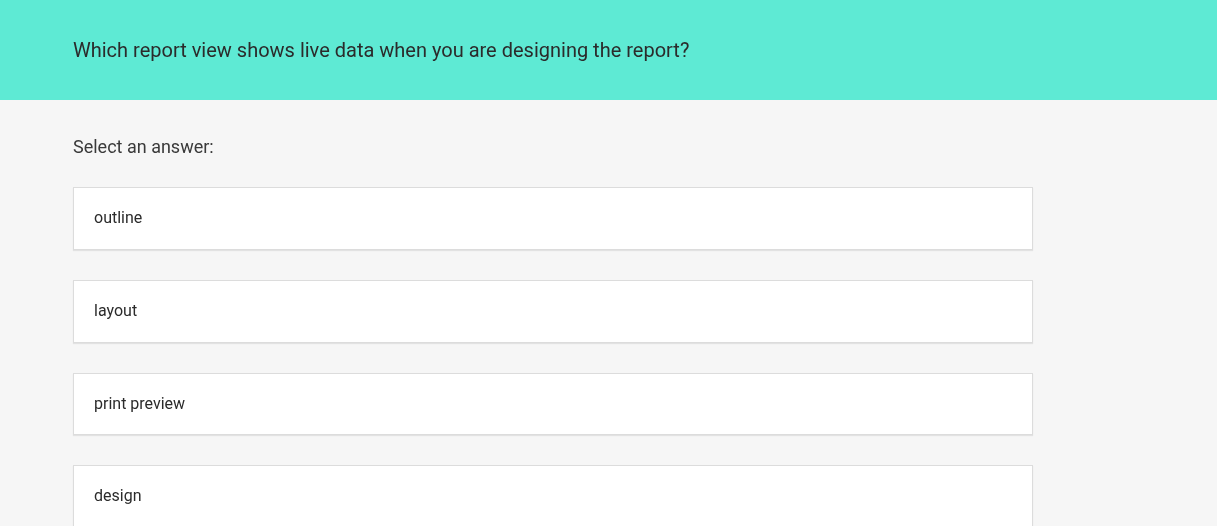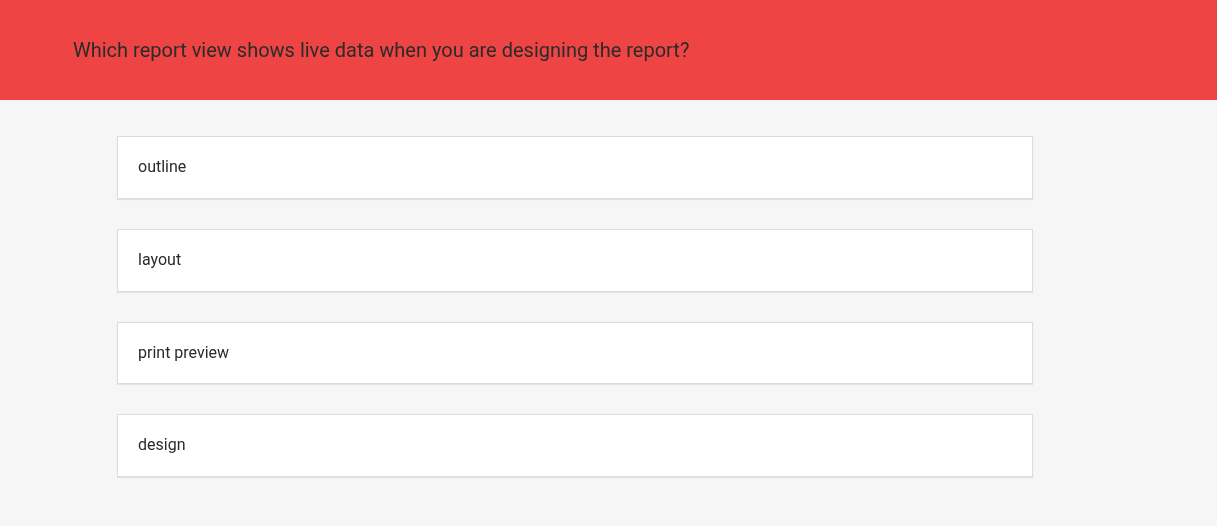--- a/index.html
+++ b/index.html
@@ -7,21 +7,21 @@
       padding: 0;
       box-sizing: border-box;
     }
     body {
       font-family: "Segoe UI", -apple-system, BlinkMacSystemFont, Roboto, "Helvetica Neue", Arial, sans-serif;
       background: #ffffff;
       width: 1217px;
       color: #2b2b2b;
     }
     .question-area {
-      background: #ef4444;
+      background: #5eead4;
       padding: 36px 0 36px 73px;
     }
     .question-text {
       font-size: 20px;
       font-weight: 400;
       color: #2b2b2b;
       line-height: 1.4;
     }
     .answer-area {
       background: #f6f6f6;
@@ -44,30 +44,30 @@
       background: #ffffff;
       border: 1px solid #dcdcdc;
       box-shadow: 0 1px 1px rgba(0,0,0,0.08);
       padding: 20px 20px;
       font-size: 16px;
       color: #2b2b2b;
       cursor: pointer;
       text-align: left;
       font-family: inherit;
       line-height: 1.3;
-      margin-left: 44px;
     }
   </style>
 </head>
 <body>
 
 <div class="question-area">
   <div class="question-text">Which report view shows live data when you are designing the report?</div>
 </div>
 
 <div class="answer-area">
+  <div class="select-prompt">Select an answer:</div>
   <div class="options">
     <button class="option">outline</button>
     <button class="option">layout</button>
     <button class="option">print preview</button>
     <button class="option">design</button>
   </div>
 </div>
 
 </body></html>

